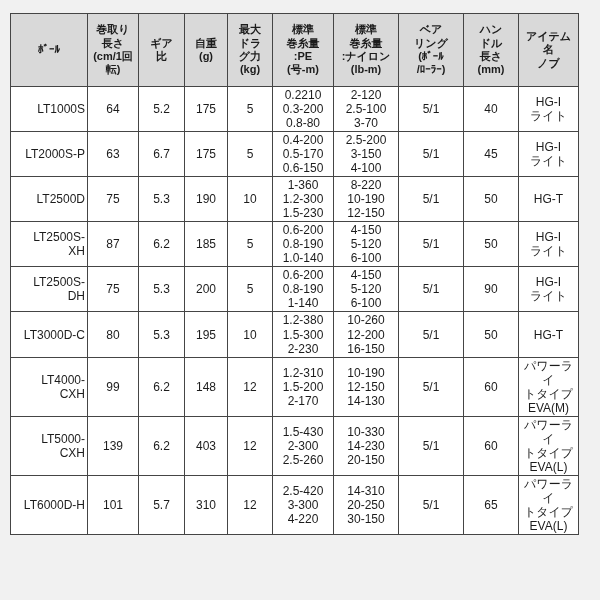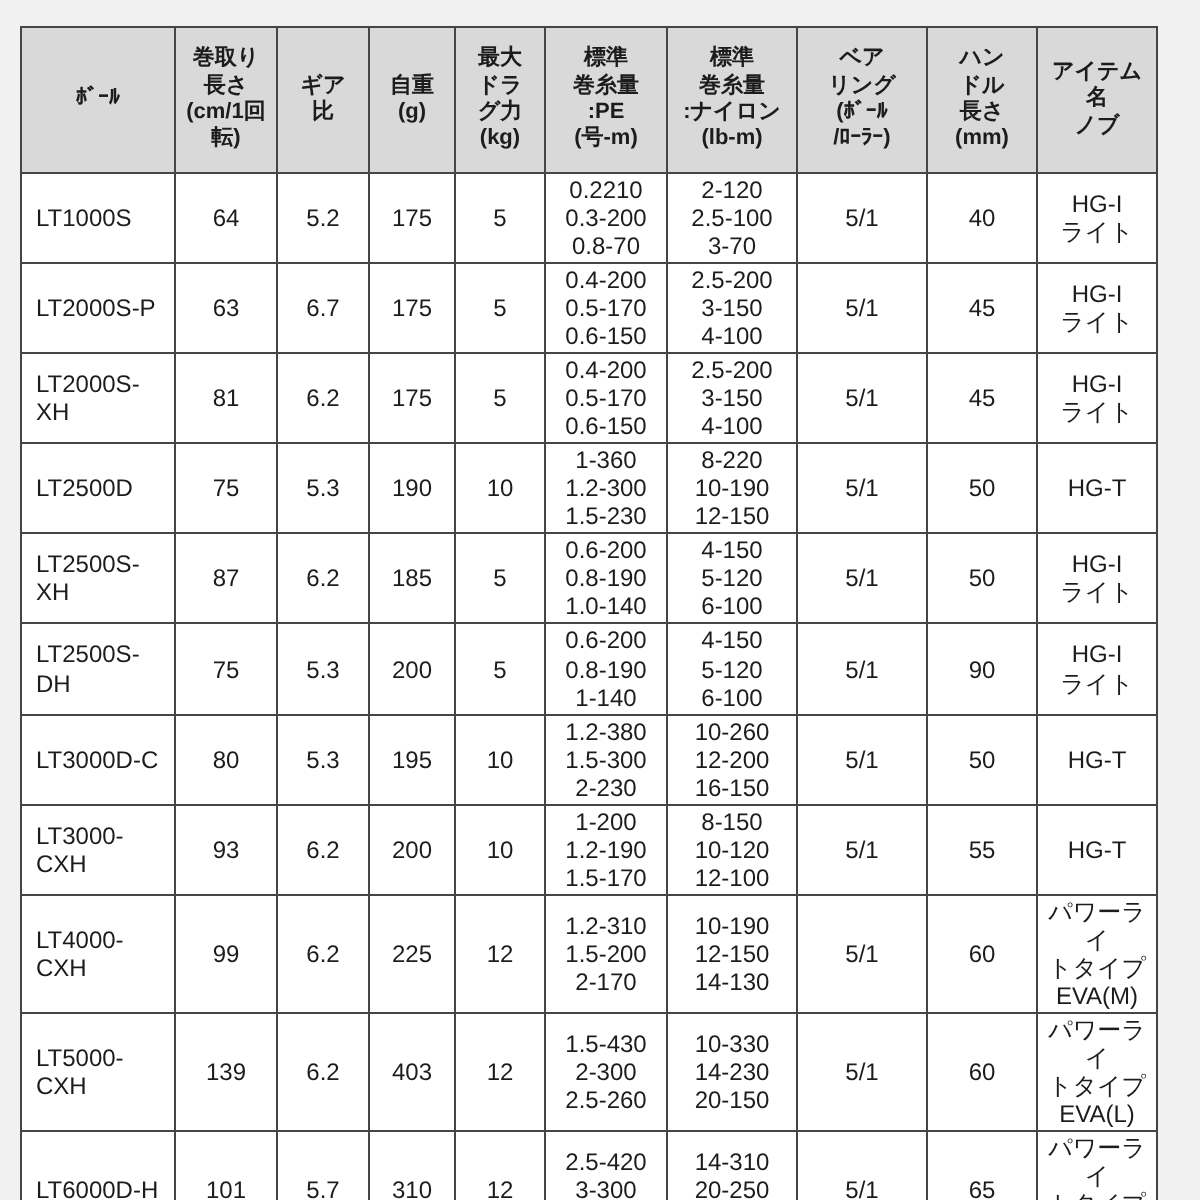--- a/index.html
+++ b/index.html
@@ -29,21 +29,21 @@
     font-weight:bold;
     font-size:11px;
     line-height:1.22;
   }
   td{
     background:var(--cell-bg,#ffffff);
     font-size:12px;
     line-height:1.17;
   }
   td.item{
-    text-align:left;
+    text-align:right;
     padding-left:7px;
   }
   thead tr{height:73px;}
   tbody tr{height:45px;}
 </style>
 </head>
 <body>
 
 <div class="table-wrap">
   <table>
@@ -96,51 +96,33 @@
     </thead>
     <tbody>
         <tr>
           <td class="item">LT1000S</td>
           <td>64</td>
           <td>5.2</td>
           <td>175</td>
           <td>5</td>
           <td>0.2210
 0.3-200
-0.8-70</td>
+0.8-80</td>
           <td>2-120
 2.5-100
 3-70</td>
           <td>5/1</td>
           <td>40</td>
           <td>HG-I
 ライト</td>
         </tr>
         <tr>
           <td class="item">LT2000S-P</td>
           <td>63</td>
           <td>6.7</td>
-          <td>175</td>
-          <td>5</td>
-          <td>0.4-200
-0.5-170
-0.6-150</td>
-          <td>2.5-200
-3-150
-4-100</td>
-          <td>5/1</td>
-          <td>45</td>
-          <td>HG-I
-ライト</td>
-        </tr>
-        <tr>
-          <td class="item">LT2000S-
-XH</td>
-          <td>81</td>
-          <td>6.2</td>
           <td>175</td>
           <td>5</td>
           <td>0.4-200
 0.5-170
 0.6-150</td>
           <td>2.5-200
 3-150
 4-100</td>
           <td>5/1</td>
           <td>45</td>
@@ -209,42 +191,25 @@
 1.5-300
 2-230</td>
           <td>10-260
 12-200
 16-150</td>
           <td>5/1</td>
           <td>50</td>
           <td>HG-T</td>
         </tr>
         <tr>
-          <td class="item">LT3000-
-CXH</td>
-          <td>93</td>
-          <td>6.2</td>
-          <td>200</td>
-          <td>10</td>
-          <td>1-200
-1.2-190
-1.5-170</td>
-          <td>8-150
-10-120
-12-100</td>
-          <td>5/1</td>
-          <td>55</td>
-          <td>HG-T</td>
-        </tr>
-        <tr>
           <td class="item">LT4000-
 CXH</td>
           <td>99</td>
           <td>6.2</td>
-          <td>225</td>
+          <td>148</td>
           <td>12</td>
           <td>1.2-310
 1.5-200
 2-170</td>
           <td>10-190
 12-150
 14-130</td>
           <td>5/1</td>
           <td>60</td>
           <td>パワーライ

